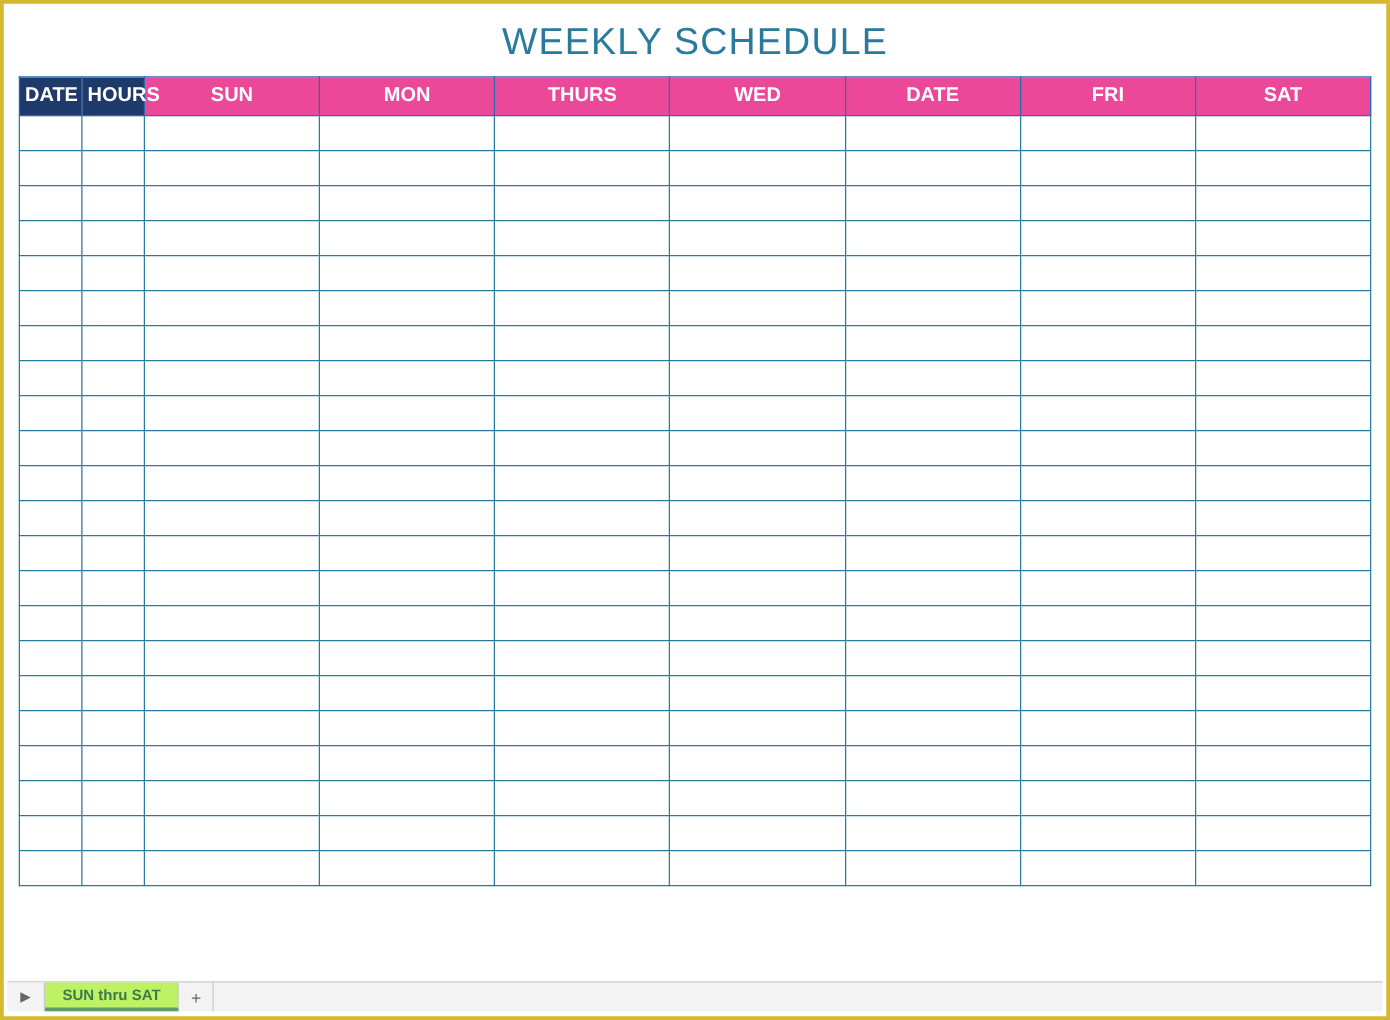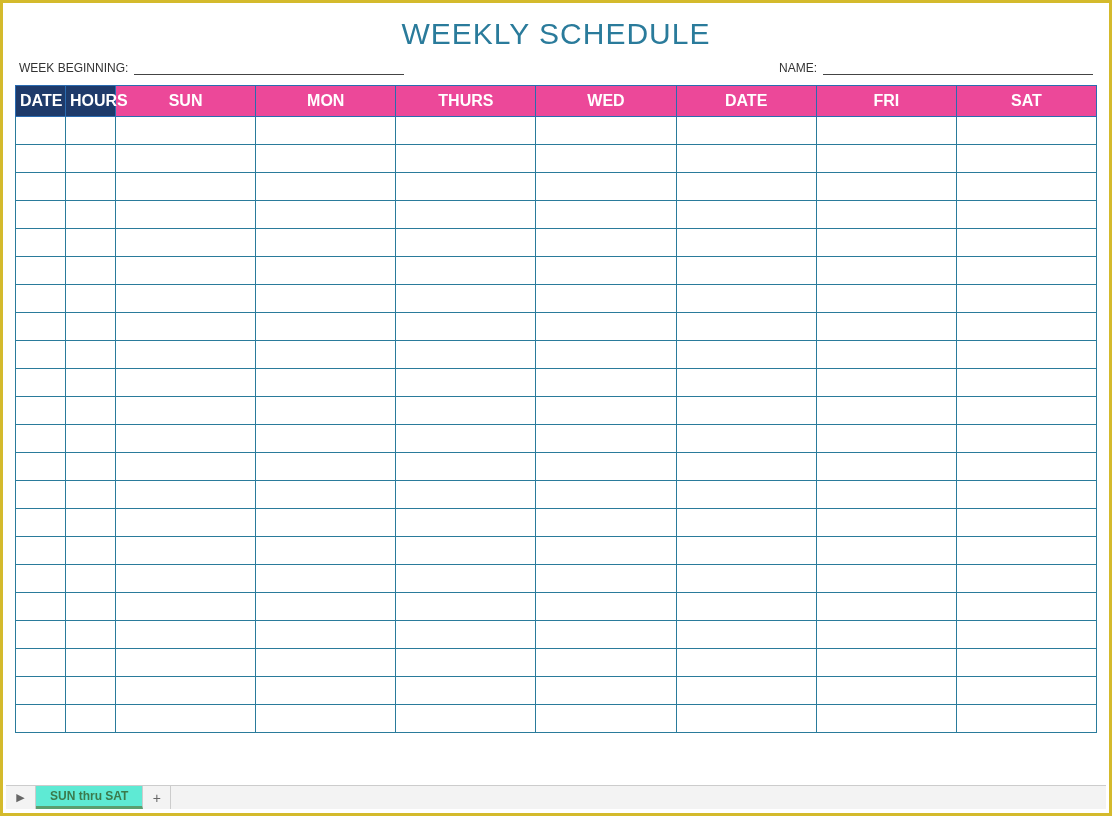--- a/index.html
+++ b/index.html
@@ -81,21 +81,21 @@
       width: 30px;
       border-right: 1px solid #ccc;
       display: flex;
       align-items: center;
       justify-content: center;
       color: #666;
       font-size: 11px;
       background: #f3f3f3;
     }
     .sheet-tab {
-      background: #5eead4;
+      background: #bef264;
       border-right: 1px solid #ccc;
       border-bottom: 3px solid #5a9e6f;
       padding: 0 14px;
       display: flex;
       align-items: center;
       font-size: 12px;
       font-weight: bold;
       color: #3b7a4c;
       text-align: right;
     }
@@ -108,30 +108,20 @@
       font-size: 14px;
       border-right: 1px solid #ccc;
     }
   </style>
 </head>
 <body>
 
 <div class="sheet-area">
   <div class="title">WEEKLY SCHEDULE</div>
 
-  <div class="meta-row">
-    <div class="meta-group">
-      <span>WEEK BEGINNING:</span>
-      <span class="line"></span>
-    </div>
-    <div class="meta-group">
-      <span>NAME:</span>
-      <span class="line"></span>
-    </div>
-  </div>
 
   <table class="schedule">
     <colgroup>
       <col class="narrow">
         <col class="narrow">
       <col class="day">
         <col class="day">
         <col class="day">
         <col class="day">
         <col class="day">

